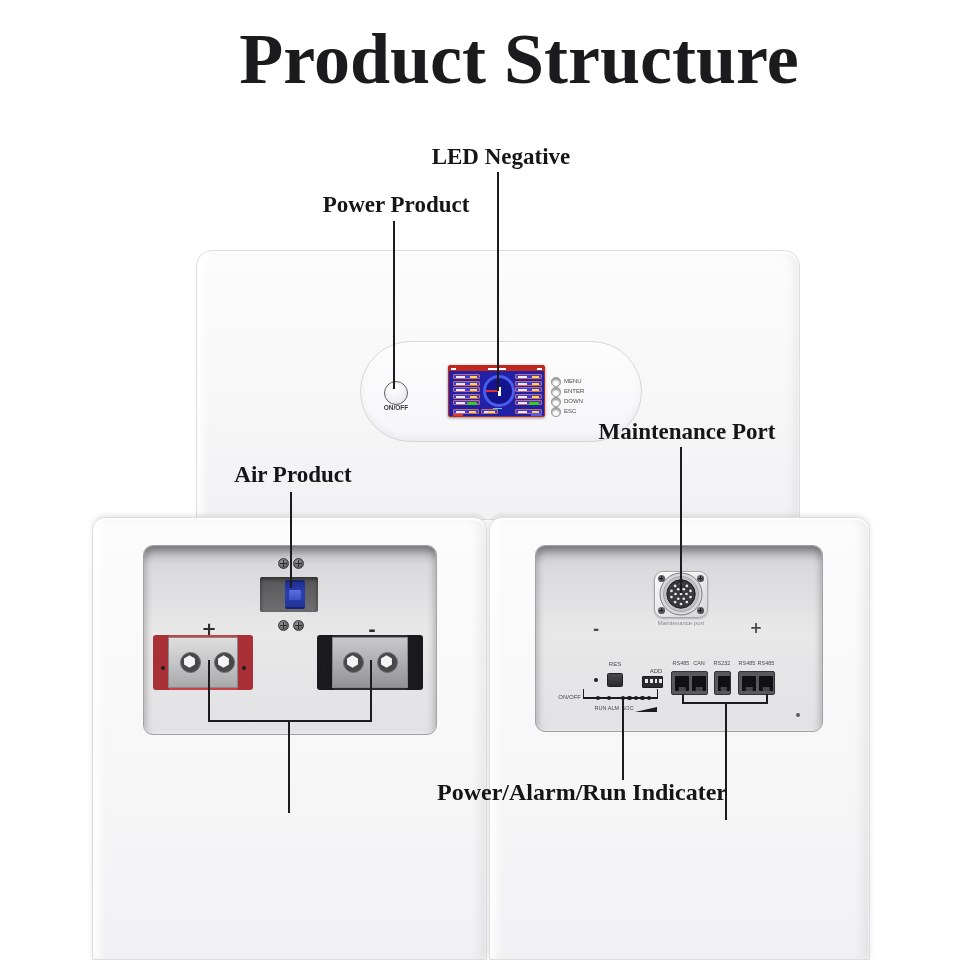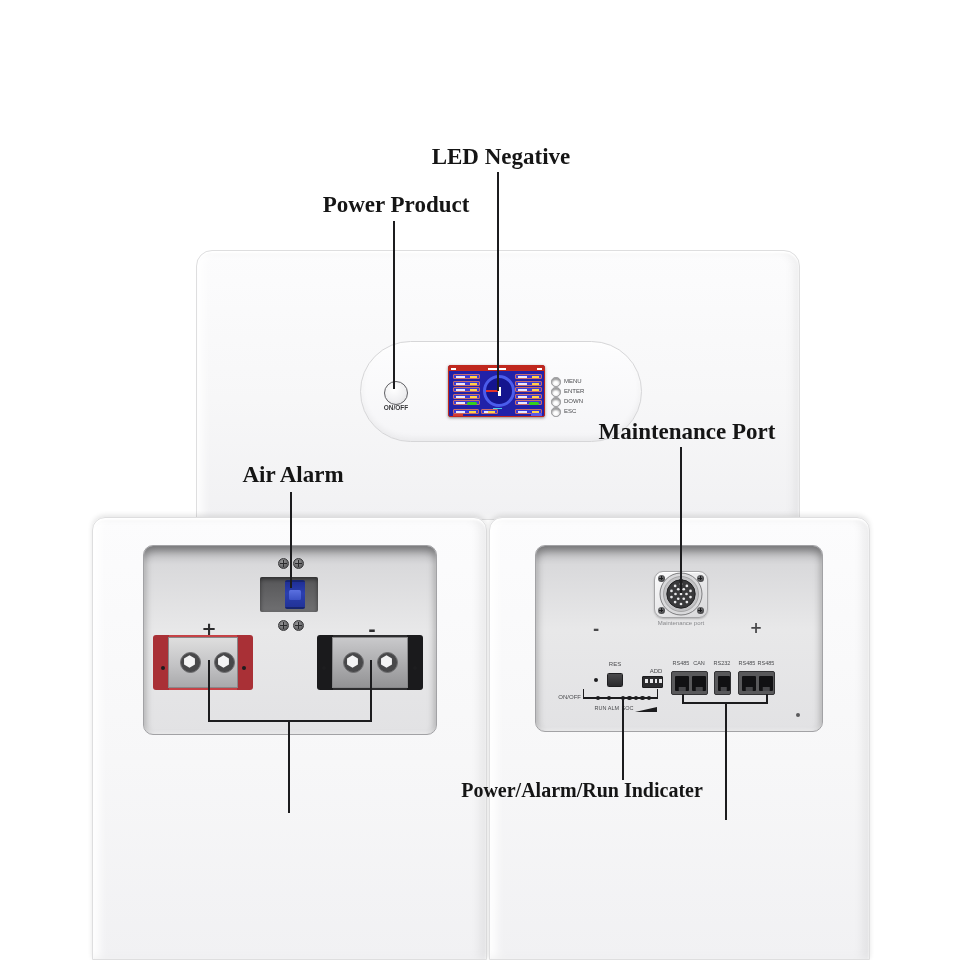--- a/index.html
+++ b/index.html
@@ -6,21 +6,21 @@
   html,body { background:#ffffff; }
   .stage { position:relative; width:960px; height:960px; background:#ffffff;
            font-family:"Liberation Serif", serif; overflow:hidden; }
 
   
   .title { position:absolute; left:519px; top:18px; transform:translateX(-50%);
            font-size:72px; font-weight:600; color:#1b1b1d; white-space:nowrap;
            font-family:"Liberation Serif", serif; }
   .callout { position:absolute; transform:translateX(-50%); font-weight:700;
              font-size:23px; color:#151515; white-space:nowrap; z-index:7; }
-  .callout.big { font-size:20px; }
+  .callout.big { font-size:24px; }
 
   
   .line { position:absolute; background:#1c1c1e; z-index:6; }
 
   
   .cab { position:absolute; background:linear-gradient(180deg,#fcfcfd 0%,#f7f7f8 55%,#f1f1f3 100%);
          border:1px solid #dededf; z-index:1;
          box-shadow: inset 0 2px 2px #ffffff, inset -6px 0 10px rgba(0,0,0,0.05),
                      inset 6px 0 10px rgba(255,255,255,0.9); }
   .cab-top { border-radius:16px 16px 0 0; }
@@ -289,19 +289,20 @@
   <div class="line" style="left:207.5px; top:720px; width:164.5px; height:2px;"></div>
   <div class="line" style="left:288px;  top:720px; width:2px; height:93px;"></div>
 
   <div class="line" style="left:622px;  top:698px; width:2px; height:82px;"></div>
 
   <div class="line" style="left:682px;  top:694px; width:2px; height:10px;"></div>
   <div class="line" style="left:765.5px; top:694px; width:2px; height:10px;"></div>
   <div class="line" style="left:682px;  top:702px; width:85.5px; height:2px;"></div>
   <div class="line" style="left:724.5px; top:702px; width:2px; height:118px;"></div>
 
+  <h1 class="title">Product Structure</h1>
   <div class="callout" style="left:501px; top:144px;">LED Negative</div>
   <div class="callout" style="left:396px; top:192px;">Power Product</div>
   <div class="callout" style="left:687px; top:419px;">Maintenance Port</div>
-  <div class="callout" style="left:293px; top:462px;">Air Alarm</div>
+  <div class="callout" style="left:293px; top:462px;">Air Product</div>
   <div class="callout big" style="left:582px; top:779px;">Power/Alarm/Run Indicater</div>
 
 </div>
 
 </body></html>

